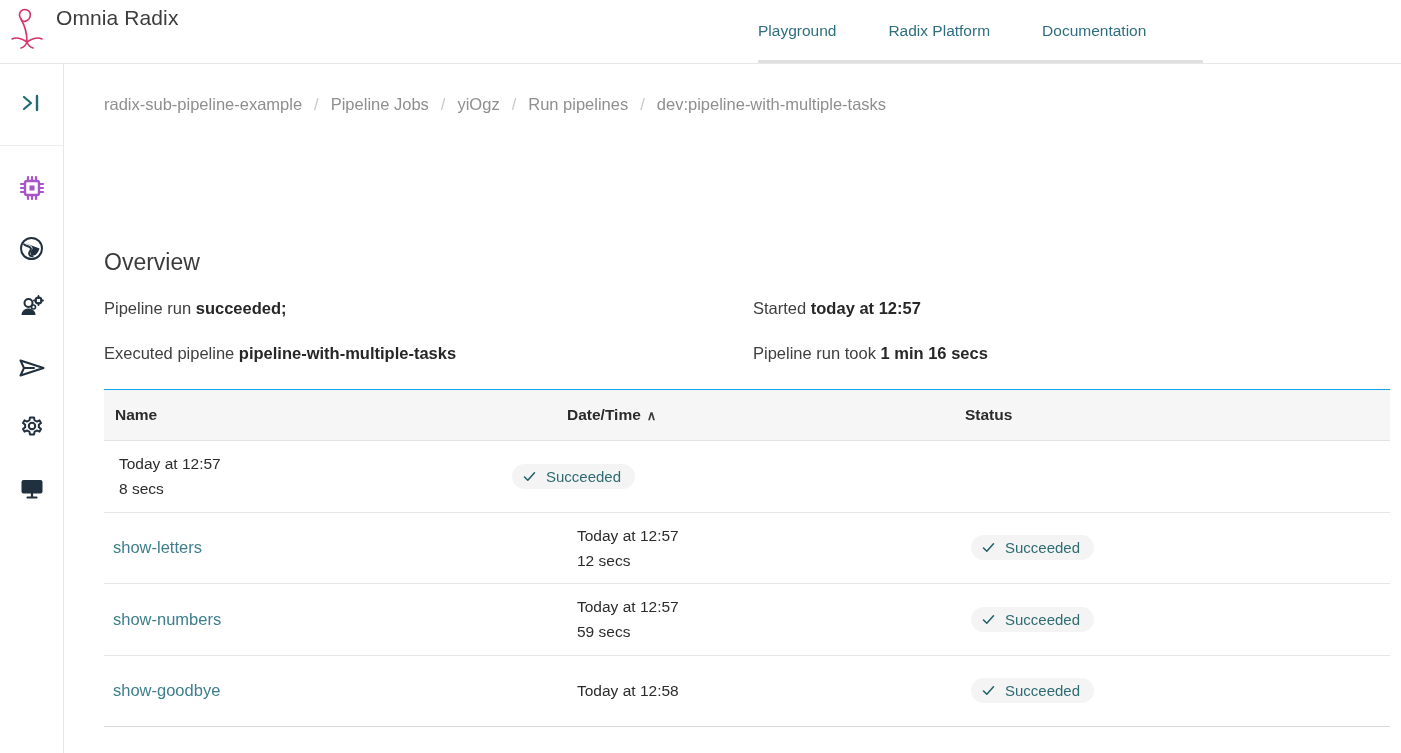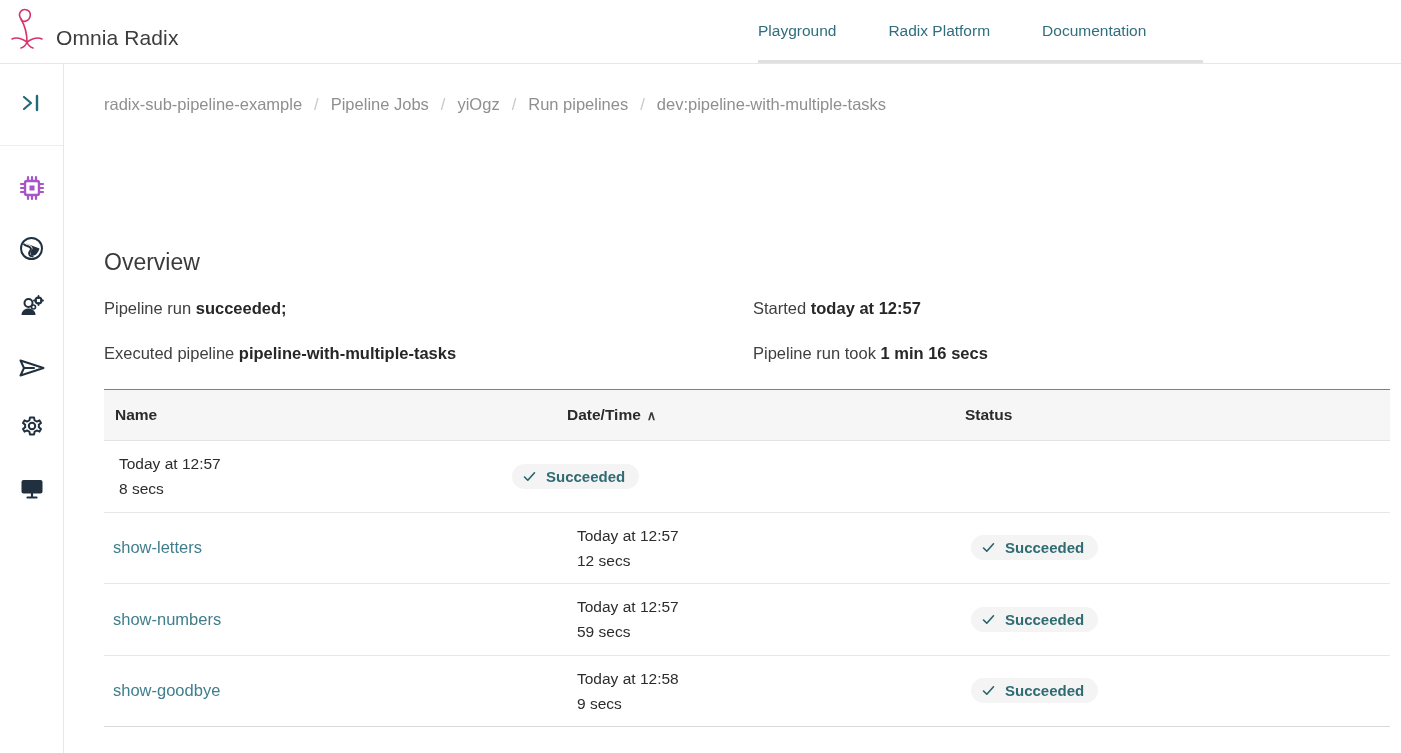--- a/index.html
+++ b/index.html
@@ -13,21 +13,21 @@
   .app { position: relative; width: 1401px; height: 753px; background: #fff; }
 
   
   .topbar {
     position: absolute; top: 0; left: 0; width: 1401px; height: 64px;
     background: #fff;
     border-bottom: 1px solid #e7e7e7;
   }
   .brand {
     position: absolute; left: 8px; top: 6px;
-    display: flex; align-items: flex-end; gap: 10px;
+    display: flex; align-items: flex-start; gap: 10px;
   }
   .brand-logo { width: 38px; height: 44px; display: block; }
   .brand-name {
     font-size: 21px; color: #3c3c3c; letter-spacing: .1px;
     font-family: "Liberation Sans", sans-serif;
   }
   .topnav {
     position: absolute; left: 758px; top: 0; width: 445px; height: 63px;
     display: flex; align-items: flex-start; gap: 8px;
     border-bottom: 3px solid #e0e0e0;
@@ -111,21 +111,21 @@
 
   .trow {
     display: flex; align-items: center;
     height: 71.5px;
     border-bottom: 1px solid #e7e7e7;
   }
   .trow:last-child { border-bottom: 1px solid #d9d9d9; }
   .td { display: flex; flex-direction: column; justify-content: center; }
   .td.name { width: 463px; }
   .td.date { width: 398px; }
-  .td.status { width: 400px; font-weight: bold; }
+  .td.status { width: 400px; }
 
   .job-link {
     font-size: 16.5px; color: #3f7e8c; text-decoration: none; cursor: pointer;
   }
 
   .dt-main { font-size: 15.5px; color: #2c2c2c; line-height: 25px; }
   .dt-sub  { font-size: 15.5px; color: #2c2c2c; line-height: 25px; }
 
   .badge {
     display: inline-flex; align-items: center; gap: 9px;
@@ -368,21 +368,20 @@
           </span>
         </div>
       </div>
 
       <div class="trow r3">
         <div class="td name">
           <a class="job-link" href="#">show-goodbye</a>
         </div>
         <div class="td date">
           <span class="dt-main">Today at 12:58</span>
-          <span class="dt-sub">9 secs</span>
         </div>
         <div class="td status">
           <span class="badge">
             <span class="check">
               <svg width="15" height="15" viewBox="0 0 15 15" fill="none" xmlns="http://www.w3.org/2000/svg">
                 <path d="M2.5 8 L5.8 11.2 L12.5 3.8" stroke="#24636b" stroke-width="1.6" stroke-linecap="round" stroke-linejoin="round"></path>
               </svg>
             </span>
             <span>Succeeded</span>
           </span>

